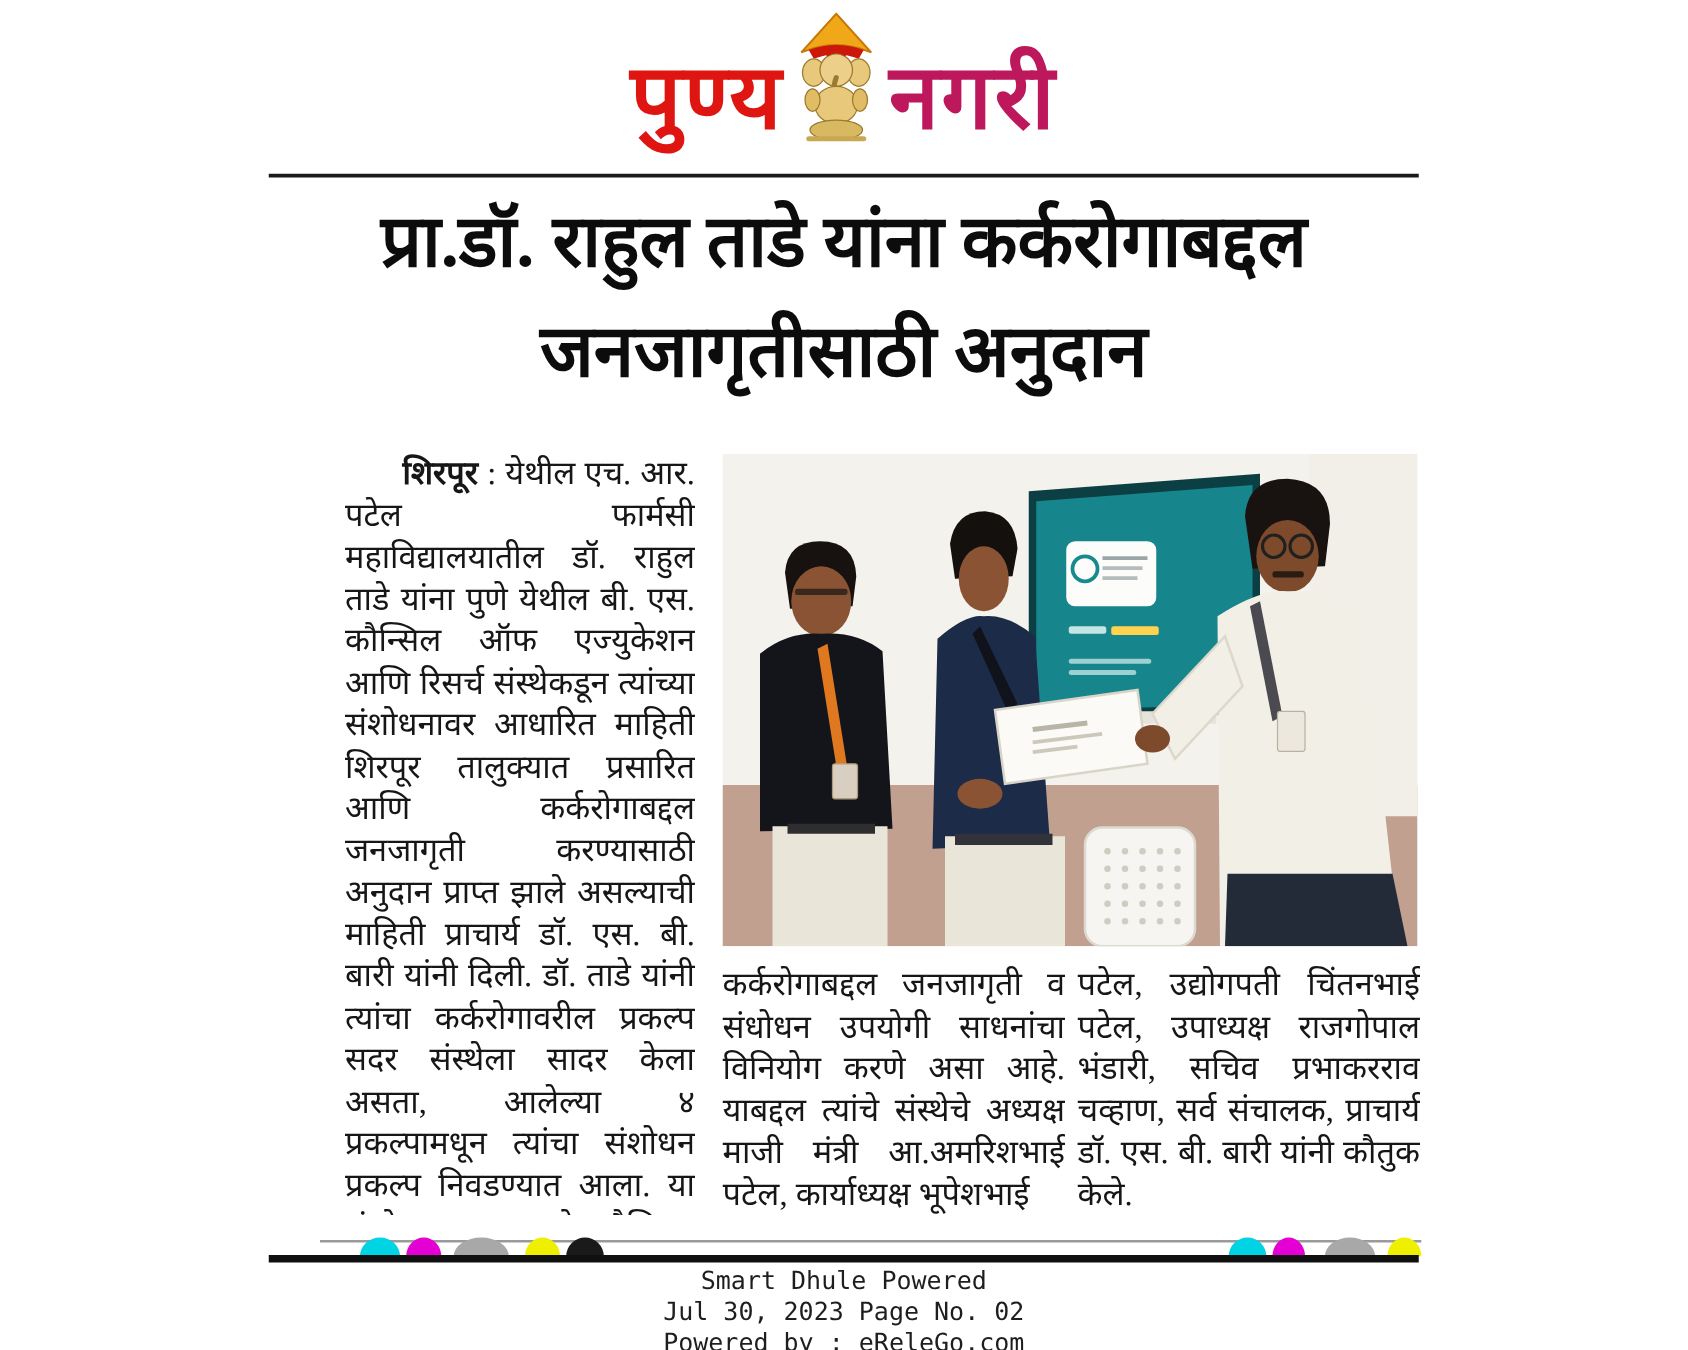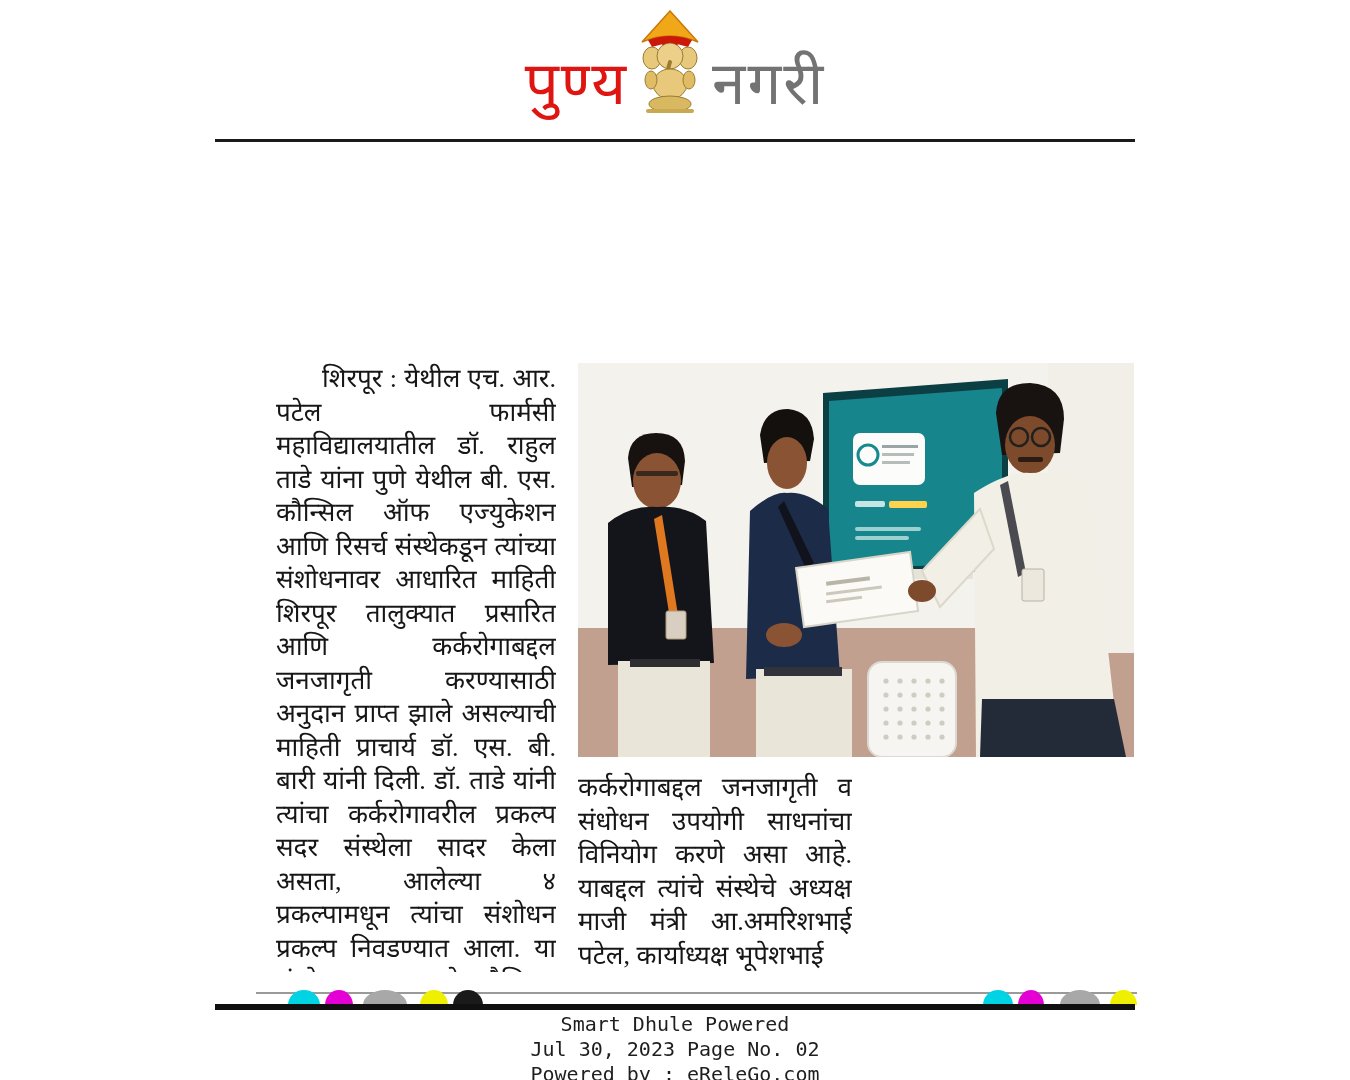--- a/index.html
+++ b/index.html
@@ -2,36 +2,36 @@
 <html><head>
 <meta charset="utf-8">
 <style>
   html,body { margin:0; padding:0; background:#ffffff; }
   .page { position:relative; width:1350px; height:1080px; background:#ffffff; overflow:hidden;
           font-family:"Liberation Serif","DejaVu Serif",serif; }
 
   
   .masthead { position:absolute; top:10px; left:0; width:100%; display:flex;
               justify-content:center; align-items:flex-end; gap:6px; }
-  .brand { font-size:60px; font-weight:400; line-height:1; letter-spacing:2px; }
+  .brand { font-size:72px; font-weight:700; line-height:1; letter-spacing:2px; }
 
   
   .rule-top { position:absolute; top:139px; left:215px; width:920px; height:3px; background:#1a1a1a; }
   .rule-bottom { position:absolute; top:1004px; left:215px; width:920px; height:6px; background:#101010; }
 
   
   .headline { position:absolute; top:150px; left:215px; width:920px; margin:0;
               text-align:center; font-size:58px; font-weight:600; color:#0c0c0c; }
   .headline .hl { display:block; line-height:88px; }
 
   
   .col { position:absolute; margin:0; font-size:26px; line-height:33.5px; color:#161616;
          text-align:justify; overflow:hidden; }
   .colA { top:362px; left:276px; width:280px; height:610px; text-indent:46px; }
-  .colA b { font-weight:400; }
+  .colA b { font-weight:700; }
   .colB { top:771px; left:578px; width:274px; height:210px; }
   .colC { top:771px; left:862px; width:274px; height:210px; }
 
   
   .photo { position:absolute; top:363px; left:578px; width:556px; height:394px; margin:0; }
   .photo svg { display:block; }
 
   
   .marks { position:absolute; top:988px; left:0; width:1350px; height:17px; }
   .thinline { position:absolute; top:4px; left:256px; width:881px; height:2px; background:#9a9a9a; }
@@ -56,25 +56,29 @@
       <ellipse cx="54" cy="48" rx="9" ry="11" fill="#e8c87a" stroke="#9c7a30"></ellipse>
       <circle cx="36" cy="46" r="13" fill="#ecd08a" stroke="#9c7a30"></circle>
       <path d="M36,52 q-4,10 2,16" stroke="#9c7a30" stroke-width="4" fill="none" stroke-linecap="round"></path>
       <path d="M28,34 q8,-6 16,0" stroke="#cc1808" stroke-width="3" fill="none"></path>
       <ellipse cx="36" cy="74" rx="17" ry="15" fill="#e8c87a" stroke="#9c7a30"></ellipse>
       <ellipse cx="17" cy="70" rx="6" ry="9" fill="#e0bc64" stroke="#9c7a30"></ellipse>
       <ellipse cx="55" cy="70" rx="6" ry="9" fill="#e0bc64" stroke="#9c7a30"></ellipse>
       <ellipse cx="36" cy="94" rx="21" ry="8" fill="#d8b860" stroke="#9c7a30"></ellipse>
       <rect x="12" y="99" width="48" height="4" rx="2" fill="#c8a850"></rect>
     </svg>
-    <span class="brand" style="color: #737373;">नगरी</span>
+    <span class="brand" style="color: #be185d;">नगरी</span>
   </header>
 
   <div class="rule-top"></div>
 
+  <h1 class="headline">
+    <span class="hl">प्रा.डॉ. राहुल ताडे यांना कर्करोगाबद्दल</span>
+    <span class="hl">जनजागृतीसाठी अनुदान</span>
+  </h1>
 
   <p class="col colA"><b>शिरपूर</b><span> : येथील एच. आर. पटेल फार्मसी महाविद्यालयातील डॉ. राहुल ताडे यांना पुणे येथील बी. एस. कौन्सिल ऑफ एज्युकेशन आणि रिसर्च संस्थेकडून त्यांच्या संशोधनावर आधारित माहिती शिरपूर तालुक्यात प्रसारित आणि कर्करोगाबद्दल जनजागृती करण्यासाठी अनुदान प्राप्त झाले असल्याची माहिती प्राचार्य डॉ. एस. बी. बारी यांनी दिली. डॉ. ताडे यांनी त्यांचा कर्करोगावरील प्रकल्प सदर संस्थेला सादर केला असता, आलेल्या ४ प्रकल्पामधून त्यांचा संशोधन प्रकल्प निवडण्यात आला. या संशोधन प्रकल्पाचे वैशिष्ट्य शिरपूर व आसपासच्या आदिवासी विभागात</span></p>
 
   <figure class="photo">
     <svg width="556" height="394" viewBox="0 0 556 394">
 
       <rect x="0" y="0" width="556" height="394" fill="#f4f2ec"></rect>
       <rect x="0" y="265" width="556" height="129" fill="#c2a08f"></rect>
       <rect x="470" y="0" width="86" height="290" fill="#f1efe8"></rect>
 
@@ -162,20 +166,21 @@
         <path d="M430,118 L448,210 L440,214 L422,122 Z" fill="#4a4a50"></path>
         <rect x="444" y="206" width="22" height="32" rx="2" fill="#ece8de" stroke="#b8b2a2"></rect>
         <path d="M402,146 L344,208 L362,244 L416,186 Z" fill="#f2efe7" stroke="#dcd8ca" stroke-width="2"></path>
         <ellipse cx="344" cy="228" rx="14" ry="11" fill="#7d4a2c"></ellipse>
         <path d="M404,336 L536,336 L548,394 L402,394 Z" fill="#232a38"></path>
       </g>
     </svg>
   </figure>
 
   <p class="col colB">कर्करोगाबद्दल जनजागृती व संधोधन उपयोगी साधनांचा विनियोग करणे असा आहे. याबद्दल त्यांचे संस्थेचे अध्यक्ष माजी मंत्री आ.अमरिशभाई पटेल, कार्याध्यक्ष भूपेशभाई</p>
+  <p class="col colC">पटेल, उद्योगपती चिंतनभाई पटेल, उपाध्यक्ष राजगोपाल भंडारी, सचिव प्रभाकरराव चव्हाण, सर्व संचालक, प्राचार्य डॉ. एस. बी. बारी यांनी कौतुक केले.</p>
 
   <div class="marks">
     <div class="thinline"></div>
   <div class="dome" style="left: 288px; width: 32px; background: rgb(0, 212, 228);"></div>
       <div class="dome" style="left: 325px; width: 28px; background: rgb(228, 0, 212);"></div>
       <div class="dome" style="left: 363px; width: 44px; background: rgb(168, 168, 168);"></div>
       <div class="dome" style="left: 420px; width: 28px; background: rgb(238, 240, 0);"></div>
       <div class="dome" style="left: 453px; width: 30px; background: rgb(26, 26, 26);"></div>
       <div class="dome" style="left: 983px; width: 30px; background: rgb(0, 212, 228);"></div>
       <div class="dome" style="left: 1018px; width: 26px; background: rgb(228, 0, 212);"></div>

